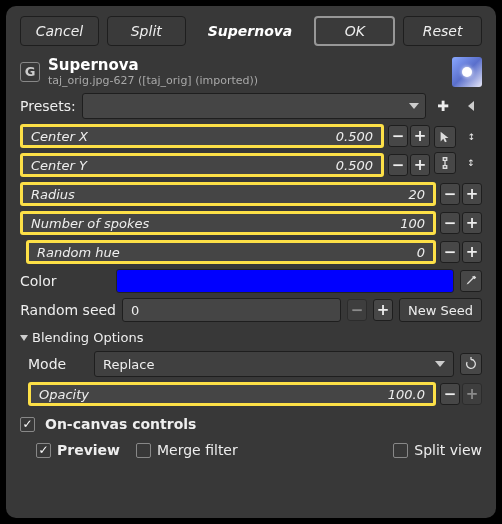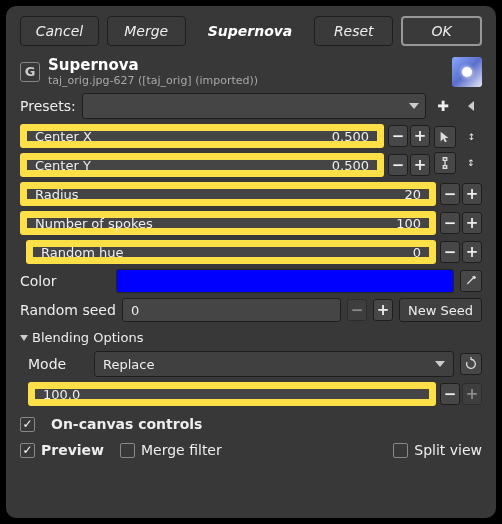--- a/index.html
+++ b/index.html
@@ -16,57 +16,57 @@
 .hdr-sub { color: #a8a8a8; font-size: 11px; }
 .thumb { width: 30px; height: 30px; background: linear-gradient(135deg, #8aa8ff 0%, #5a6fcc 50%, #e8e8f8 100%); border-radius: 3px; position: relative; }
 .thumb::after { content:""; position:absolute; left:50%; top:50%; width:10px; height:10px; background:#fff; border-radius:50%; transform:translate(-50%,-50%); box-shadow:0 0 4px #fff; }
 .row { display: flex; align-items: center; gap: 6px; margin-bottom: 5px; }
 .lbl { color: #eee; font-size: 14px; }
 .combo { flex: 1; height: 26px; background: #454545; border: 1px solid #1e1e1e; border-radius: 3px; display: flex; align-items: center; justify-content: flex-end; padding: 0 6px; cursor: pointer; }
 .sqbtn { width: 22px; height: 22px; background: #474747; border: 1px solid #1e1e1e; border-radius: 3px; display: flex; align-items: center; justify-content: center; color: #eee; cursor: pointer; font-size: 14px; }
 .sqbtn.plain { background: transparent; border: none; }
 .tri-down { width: 0; height: 0; border-left: 5px solid transparent; border-right: 5px solid transparent; border-top: 6px solid #ccc; }
 .tri-left { width: 0; height: 0; border-top: 5px solid transparent; border-bottom: 5px solid transparent; border-right: 6px solid #ccc; }
-.spin { flex: 1; height: 24px; background: #454545; border: 7px solid #fde047; border-radius: 3px; display: flex; align-items: center; padding: 0 8px; color: #eee; font-size: 13px; }
+.spin { flex: 1; height: 24px; background: #454545; border: 3px solid #fde047; border-radius: 3px; display: flex; align-items: center; padding: 0 8px; color: #eee; font-size: 13px; font-style: italic; }
 .spin .sl { flex: 1; }
 .spin .sv { text-align: right; }
 .pmgroup { display: flex; gap: 2px; }
 .sqbtn.sm { width: 20px; height: 22px; font-size: 15px; font-weight: bold; }
 .sect-xy { display: flex; gap: 4px; margin-bottom: 5px; margin-top: 4px; }
 .xy-left { flex: 1; display: flex; flex-direction: column; gap: 5px; }
 .xy-row { display: flex; align-items: center; gap: 4px; }
 .side { display: flex; flex-direction: column; gap: 4px; padding-top: 2px; }
 .cswatch { flex: 1; height: 24px; background: #0000ff; border: 1px solid #222; border-radius: 3px; cursor: pointer; }
 .seedfield { flex: 1; height: 24px; background: #454545; border: 1px solid #1e1e1e; border-radius: 3px; color: #eee; padding: 0 8px; display: flex; align-items: center; font-size: 13px; }
 .newseed { height: 24px; background: #404040; border: 1px solid #1e1e1e; border-radius: 3px; color: #eee; padding: 0 8px; display: flex; align-items: center; font-size: 13px; cursor: pointer; }
 .expander { display: flex; align-items: center; gap: 4px; color: #eee; font-size: 13px; margin: 8px 0 6px 0; cursor: pointer; }
 .exp-tri { width: 0; height: 0; border-left: 4px solid transparent; border-right: 4px solid transparent; border-top: 6px solid #ccc; }
 .blend { padding-left: 8px; }
 .mode-combo { flex: 1; height: 26px; background: #404040; border: 1px solid #1e1e1e; border-radius: 3px; display: flex; align-items: center; justify-content: space-between; padding: 0 8px; gap: 6px; cursor: pointer; color: #eee; font-size: 13px; }
 .cb { width: 15px; height: 15px; border: 1px solid #888; border-radius: 2px; display: inline-flex; align-items: center; justify-content: center; color: #fff; font-size: 12px; cursor: pointer; }
 .cb.on::after { content: "✓"; line-height: 1; }
-.cbrow { display: flex; align-items: center; gap: 16px; margin-top: 10px; }
-.cbrow.sp { justify-content: flex-start; gap: 16px; }
+.cbrow { display: flex; align-items: center; gap: 10px; margin-top: 10px; }
+.cbrow.sp { justify-content: flex-start; gap: 16px; margin-left: 16px; }
 .cbitem { display: flex; align-items: center; gap: 6px; }
 .bold { font-weight: bold; }
 svg.ic { width: 14px; height: 14px; stroke: #ddd; stroke-width: 1.5; fill: none; }
 .dimmed { opacity: .45; }
 .spacer { flex: 1; }
 </style>
 </head>
 <body>
 
 <div class="frame">
 
   <div class="btnrow">
     <div class="btn">Cancel</div>
-    <div class="btn">Merge</div>
+    <div class="btn">Split</div>
     <div class="btn title">Supernova</div>
+    <div class="btn primary">OK</div>
     <div class="btn">Reset</div>
-    <div class="btn primary">OK</div>
   </div>
 
   <div class="hdr">
     <div class="g-icon">G</div>
     <div class="hdr-txt">
       <div class="hdr-title">Supernova</div>
       <div class="hdr-sub">taj_orig.jpg-627 ([taj_orig] (imported))</div>
     </div>
     <div class="thumb"></div>
   </div>
@@ -160,21 +160,21 @@
     <span class="lbl" style="width:90px;">Color</span>
     <div class="cswatch" title="#0000ff"></div>
     <div class="sqbtn">
         <svg class="ic" viewBox="0 0 16 16">
           <path d="M12 2l2 2-2 2-1-1-6 6-2 1 1-2 6-6-1-1z" fill="#ddd" stroke="none"></path>
         </svg>
       </div>
   </div>
 
   <div class="row">
-    <span class="lbl" style="width:96px;">Random seed</span>
+    <span class="lbl" style="width:96px;text-align:right;">Random seed</span>
     <div class="seedfield">
         <span>0</span>
       </div>
     <div class="sqbtn sm dimmed">−</div>
     <div class="sqbtn sm">+</div>
     <div class="newseed">New Seed</div>
   </div>
 
   <div class="expander">
     <span class="exp-tri"></span>
@@ -188,20 +188,21 @@
         <span class="tri-down"></span>
       </div>
       <div class="sqbtn">
           <svg class="ic" viewBox="0 0 16 16">
             <path d="M8 3a5 5 0 1 1-4.5 2.8M8 3V0m0 3h3"></path>
           </svg>
         </div>
     </div>
     <div class="xy-row">
       <div class="spin">
+        <span class="sl">Opacity</span>
         <span class="sv">100.0</span>
       </div>
       <div class="pmgroup">
         <div class="sqbtn sm">−</div>
         <div class="sqbtn sm dimmed">+</div>
       </div>
     </div>
   </div>
 
   <div class="cbrow">

